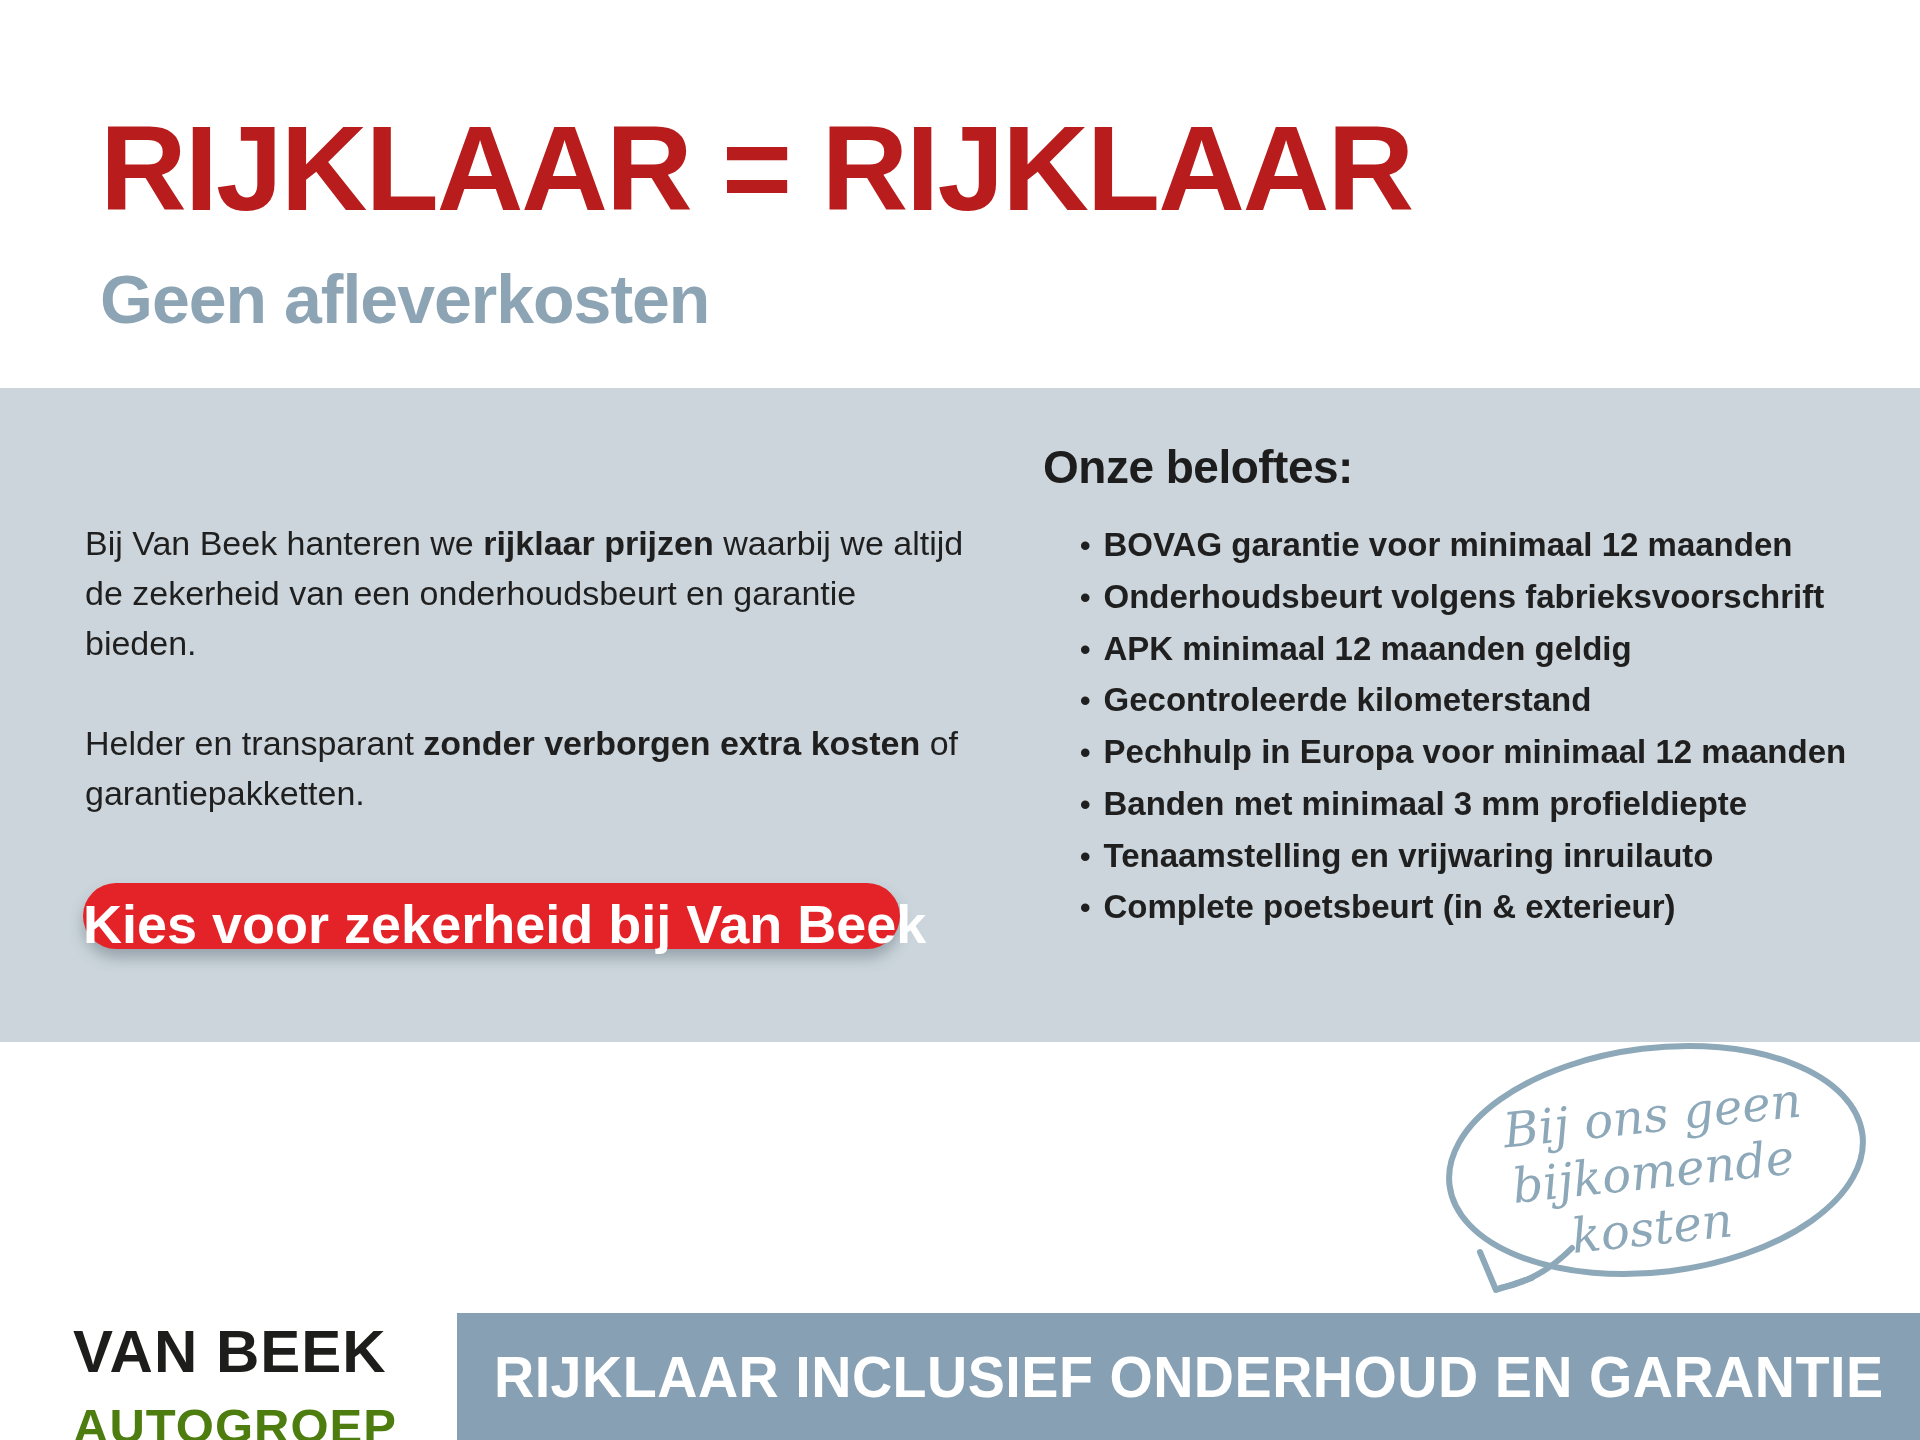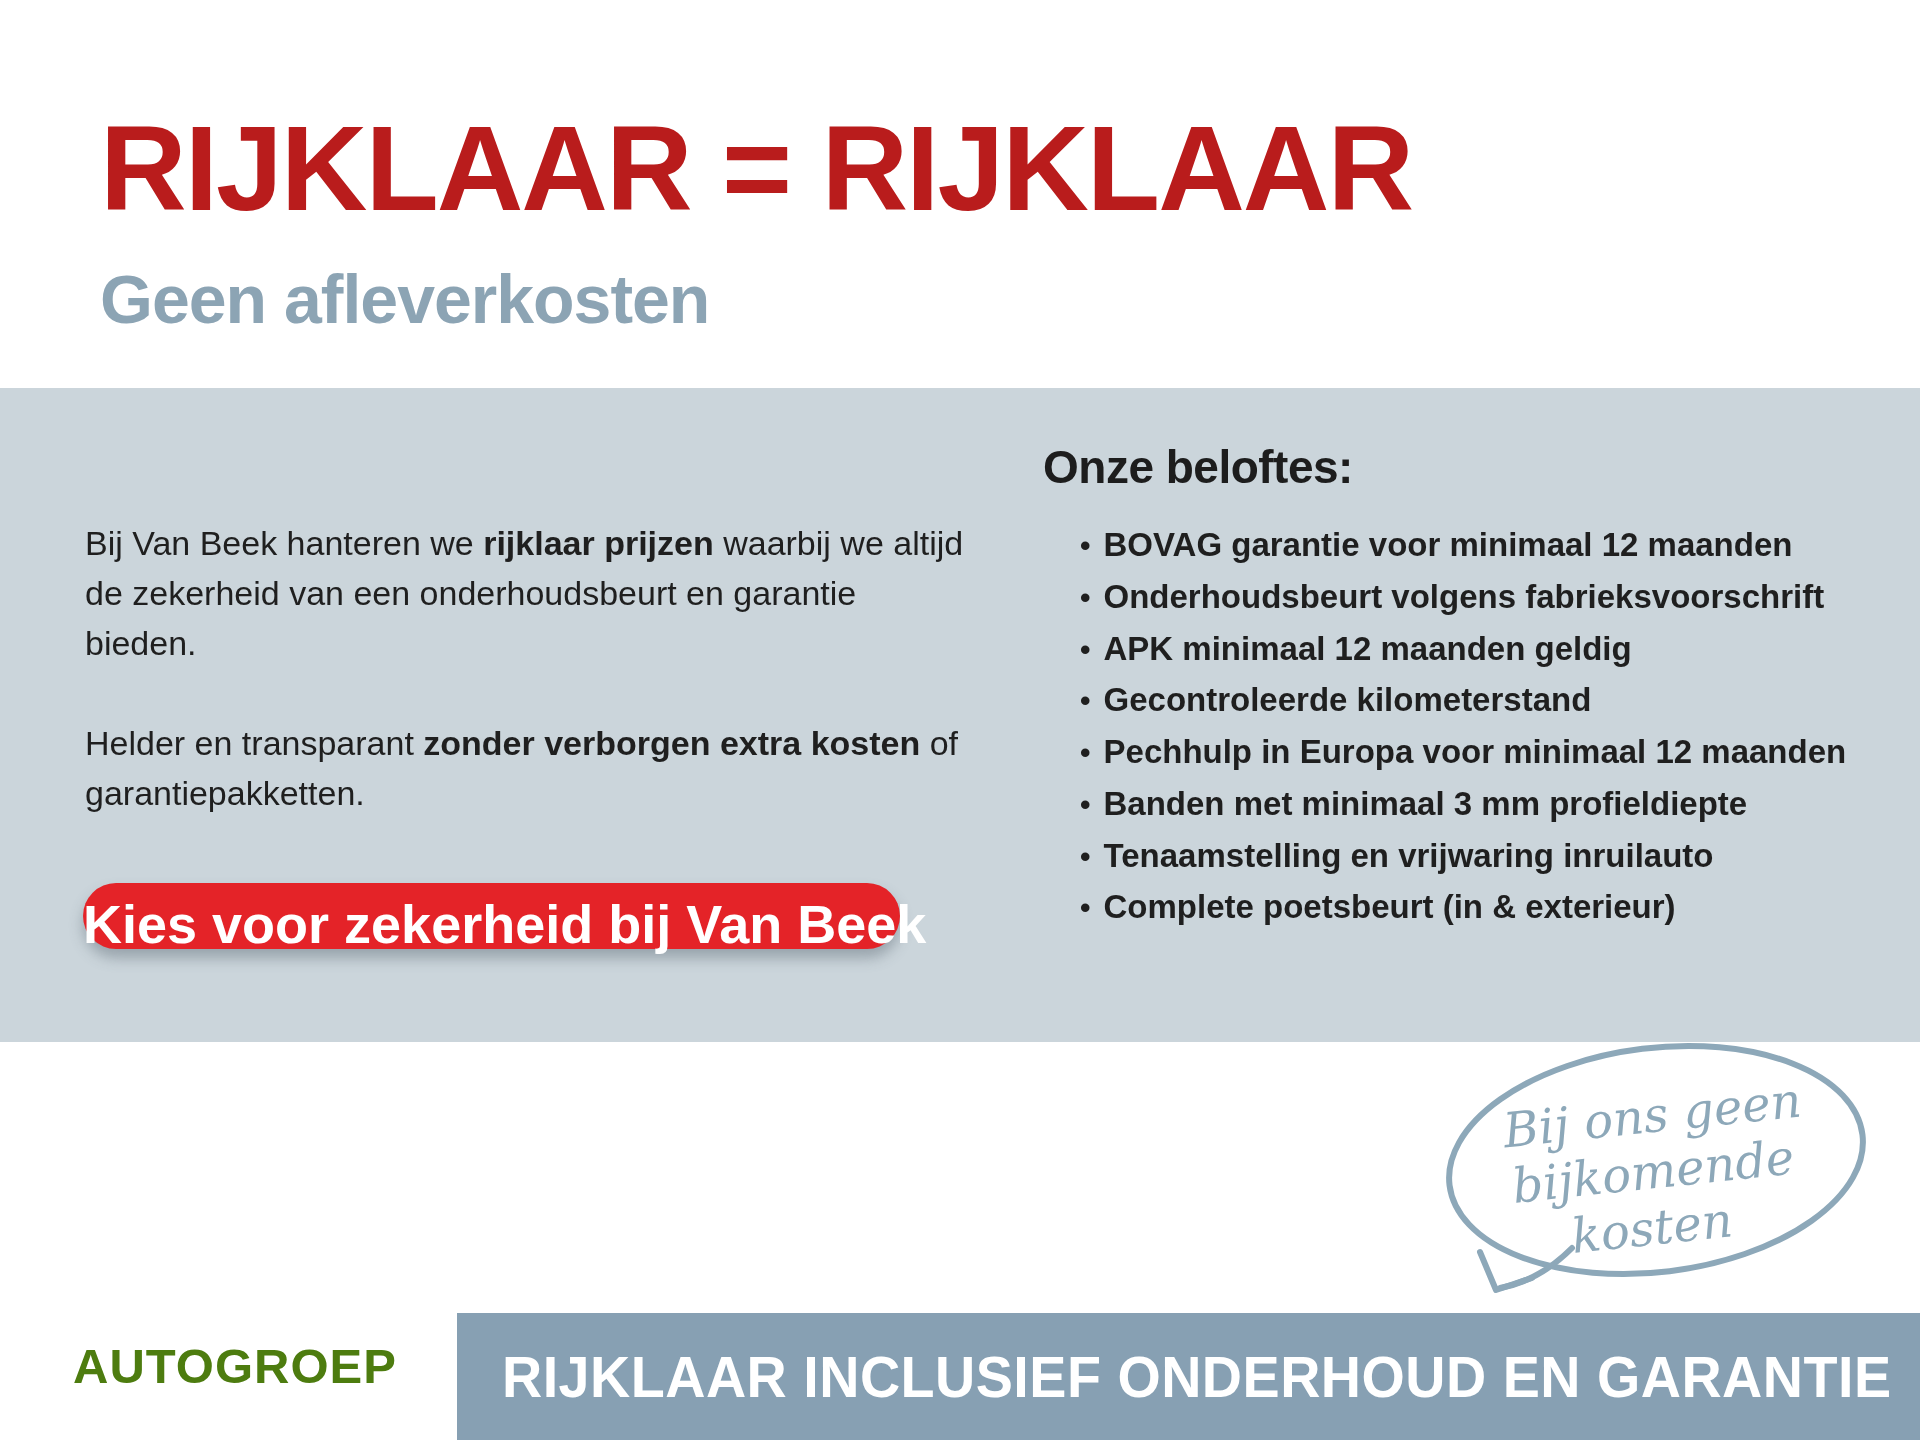--- a/index.html
+++ b/index.html
@@ -90,21 +90,21 @@
   .logo-bottom {
     margin-top:20px;
     font-size:49px; font-weight:bold; letter-spacing:1px;
     color:#4d7c0f; white-space:nowrap;
   }
 
   .footer-banner {
     position:absolute; left:457px; top:1313px;
     width:1463px; height:127px;
     background:#87a0b3;
-    display:flex; align-items:center; justify-content:flex-end;
+    display:flex; align-items:center; justify-content:center;
   }
   .footer-banner .banner-text {
     color:#ffffff; font-size:58px; font-weight:bold;
     letter-spacing:0.5px; white-space:nowrap;
     transform:scaleX(0.96); transform-origin:center;
   }
 </style>
 </head>
 <body>
 
@@ -137,18 +137,19 @@
   <g transform="rotate(-6 255 150)">
     <text x="258" y="112" font-size="48" text-anchor="middle">Bij ons geen</text>
     <text x="253" y="168" font-size="48" text-anchor="middle">bijkomende</text>
     <text x="246" y="224" font-size="48" text-anchor="middle">kosten</text>
   </g>
   <path d="M 172,228 C 148,252 122,264 100,268" fill="none" stroke="#8da8b9" stroke-width="6" stroke-linecap="round"></path>
   <path d="M 80,232 L 96,270 L 132,258" fill="none" stroke="#8da8b9" stroke-width="6" stroke-linecap="round" stroke-linejoin="round"></path>
 </svg>
 
 <div class="logo">
+  <div class="logo-top">VAN BEEK</div>
   <div class="logo-bottom">AUTOGROEP</div>
 </div>
 
 <div class="footer-banner">
   <span class="banner-text">RIJKLAAR INCLUSIEF ONDERHOUD EN GARANTIE</span>
 </div>
 
 </body></html>

